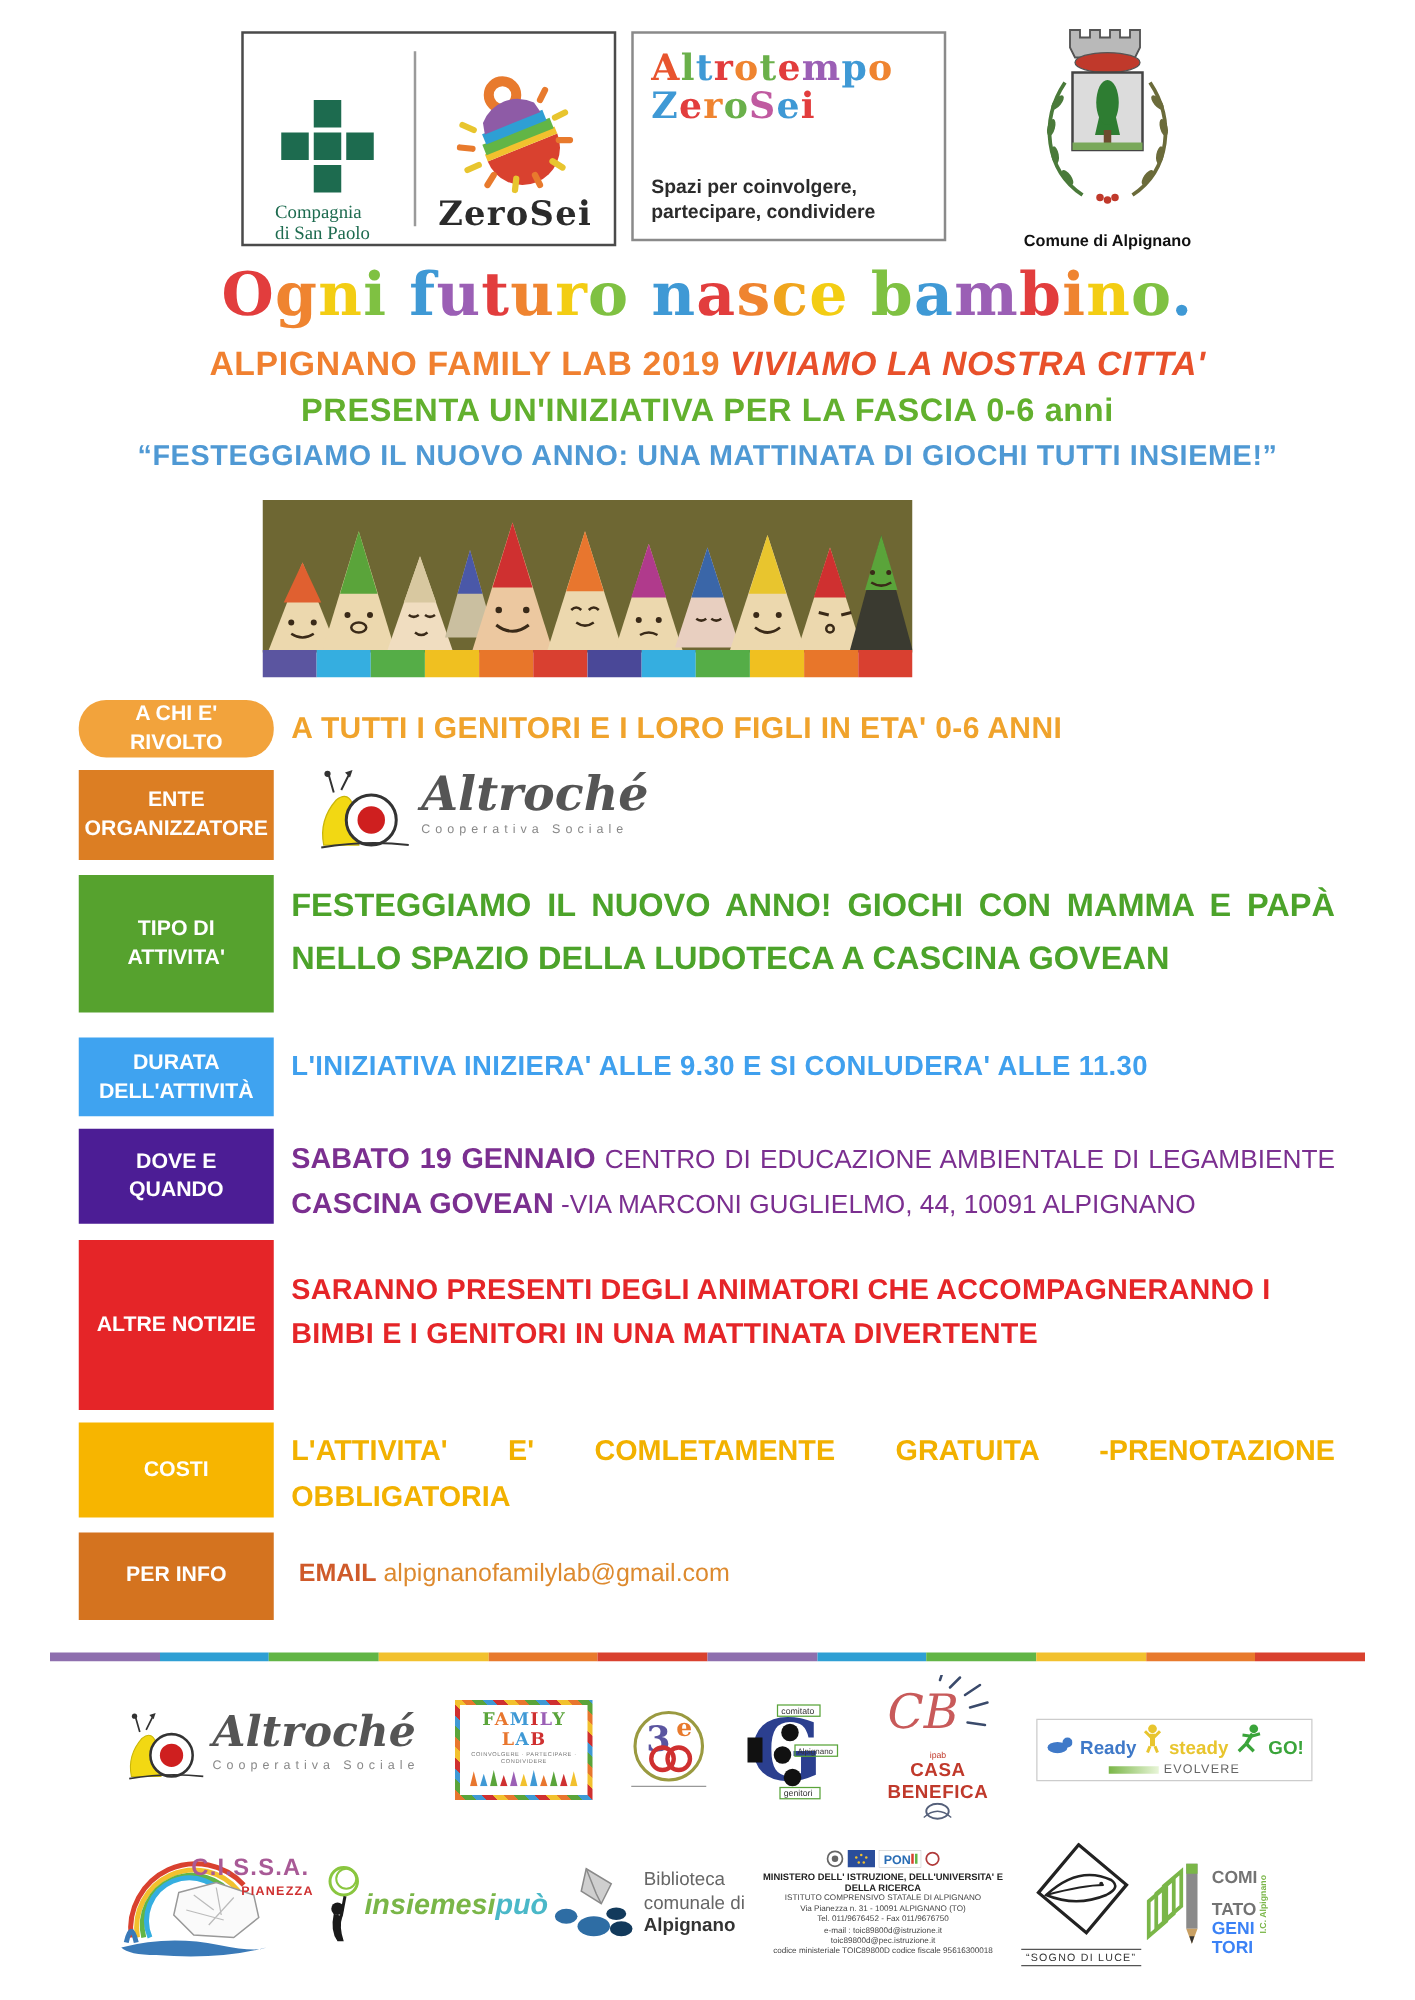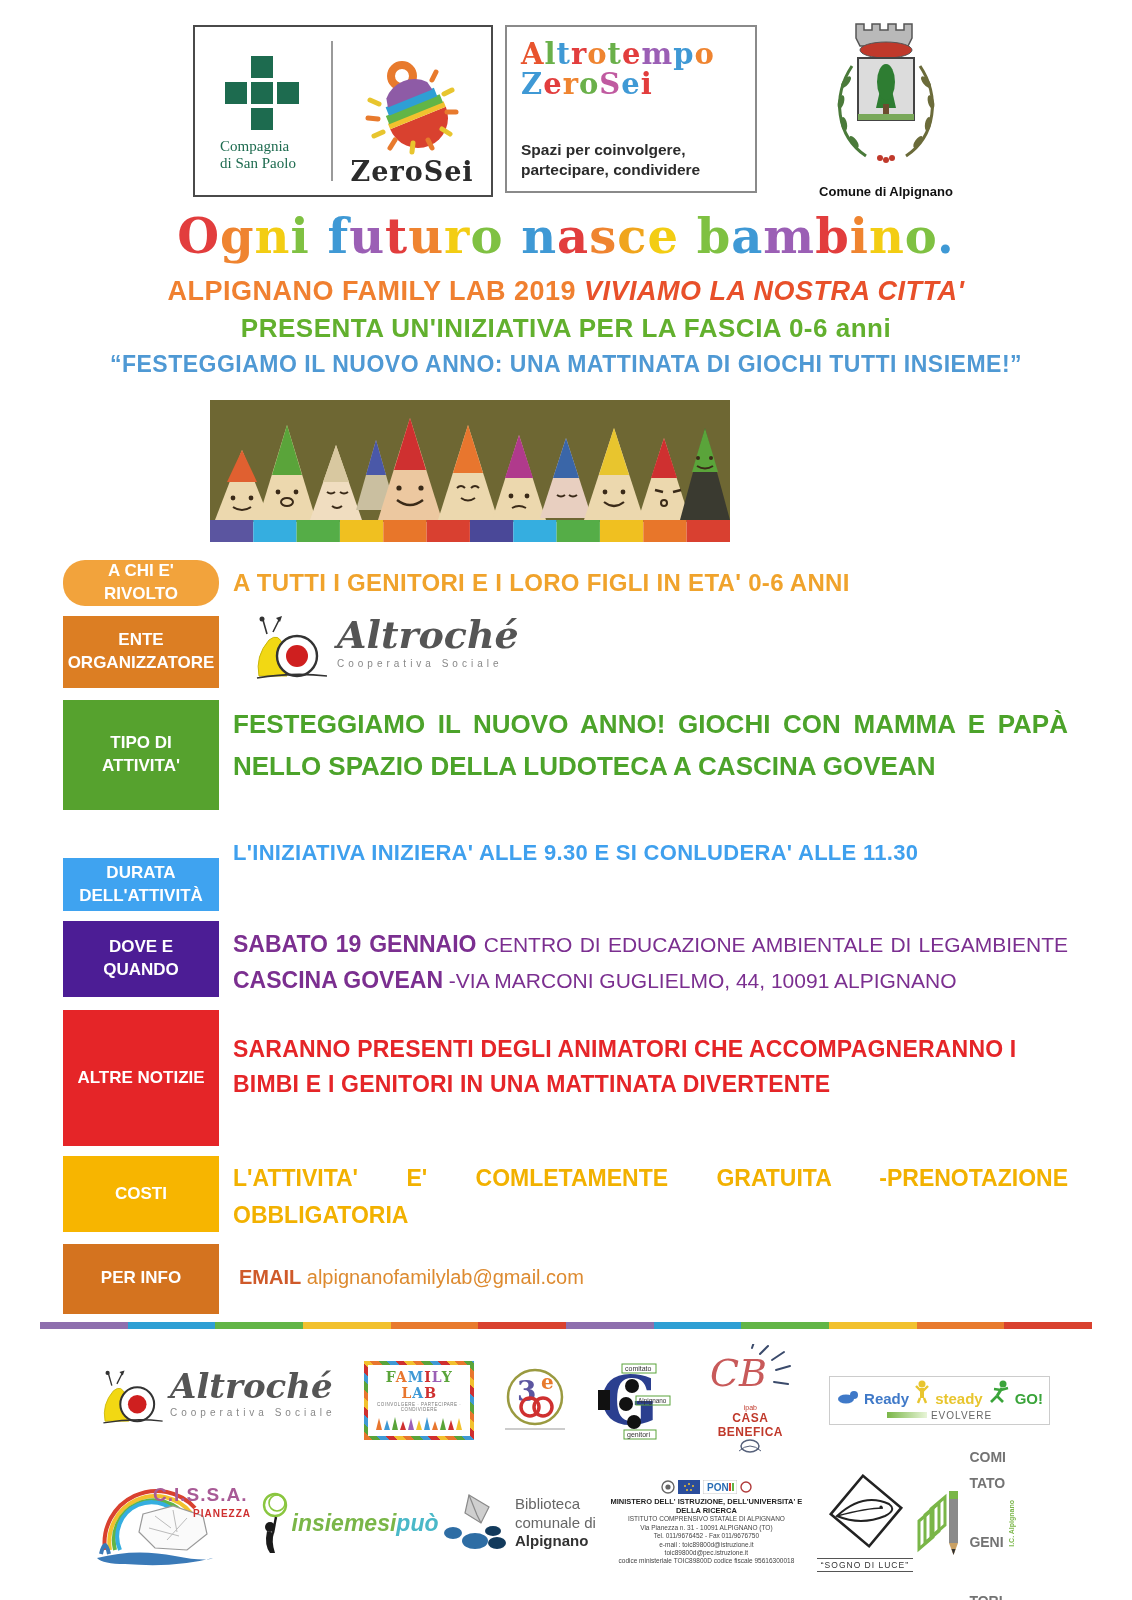--- a/index.html
+++ b/index.html
@@ -2,21 +2,21 @@
 <html><head>
 <meta charset="utf-8">
 <style>
   html,body{margin:0;padding:0;background:#888;}
   .page{position:relative;width:1132px;height:1600px;background:#ffffff;margin:0 auto;
         font-family:"Liberation Sans",sans-serif;overflow:hidden;}
 
   
   .logo-box1{position:absolute;left:193px;top:25px;width:296px;height:168px;border:2px solid #4a4a4a;
              display:flex;align-items:stretch;background:#fff;}
-  .csp{width:46%;display:flex;flex-direction:column;align-items:center;justify-content:flex-end;padding:10px 0 24px;}
+  .csp{width:46%;display:flex;flex-direction:column;align-items:center;justify-content:flex-end;padding:10px 0 0;}
   .csp-name{font-family:"Liberation Serif",serif;color:#1d6b4f;font-size:15px;line-height:1.1;text-align:left;width:86px;}
   .vdiv{width:2px;background:#9a9a9a;margin:14px 0;}
   .zsei{flex:1;display:flex;flex-direction:column;align-items:center;justify-content:flex-end;padding-bottom:8px;}
   .zsei-name{font-family:"DejaVu Serif",serif;font-weight:bold;color:#2b2b2b;font-size:27px;letter-spacing:1px;}
   .logo-box2{position:absolute;left:505px;top:25px;width:252px;height:168px;border:2px solid #8a8a8a;background:#fff;
              padding:12px 14px;box-sizing:border-box;display:flex;flex-direction:column;justify-content:space-between;}
   .at-line{font-family:"DejaVu Serif",serif;font-weight:bold;font-size:29px;letter-spacing:1px;line-height:1.05;}
   .at-tag{font-weight:bold;color:#2b2b2b;font-size:15.5px;line-height:1.25;}
   .crest-wrap{position:absolute;left:813px;top:16px;width:146px;text-align:center;}
   .crest-cap{font-weight:bold;color:#111;font-size:13px;margin-top:2px;}
@@ -35,21 +35,21 @@
 
   
   .rows{position:absolute;left:63px;top:560px;width:1005px;}
   .row{display:flex;gap:14px;}
   .row-label{width:156px;flex-shrink:0;color:#fff;font-weight:bold;font-size:17px;line-height:1.35;
              display:flex;align-items:center;justify-content:center;text-align:center;white-space:pre-line;}
   .row-content{flex:1;}
   .r1 .row-label{height:46px;background:#f2a33c;border-radius:22px;} .r1{margin-bottom:10px;}
   .r2 .row-label{height:72px;background:#dc7e23;} .r2{margin-bottom:12px;}
   .r3 .row-label{height:110px;background:#56a22e;} .r3{margin-bottom:20px;}
-  .r4 .row-label{height:53px;background:#3fa3f0;margin-top:28px;} .r4{margin-bottom:10px;}
+  .r4 .row-label{height:63px;background:#3fa3f0;} .r4{margin-bottom:10px;}
   .r5 .row-label{height:76px;background:#4c1d95;} .r5{margin-bottom:12px;}
   .r6 .row-label{height:136px;background:#e52528;} .r6{margin-bottom:10px;}
   .r7 .row-label{height:76px;background:#f7b500;} .r7{margin-bottom:10px;}
   .r8 .row-label{height:70px;background:#d4731f;}
   .c1{align-self:center;font-weight:bold;font-size:24px;color:#f0a32c;letter-spacing:0.3px;}
   .c2{display:flex;align-items:flex-start;gap:6px;padding-left:20px;}
   .alt-script{font-family:"DejaVu Serif",serif;font-style:italic;font-weight:bold;color:#555;font-size:38px;line-height:1;}
   .alt-sub{font-size:10px;color:#888;letter-spacing:4px;margin-top:4px;}
   .c3{font-weight:bold;font-size:26px;color:#4ca32a;text-align:justify;line-height:1.6;padding-top:4px;}
   .c4{font-weight:bold;font-size:22px;color:#3fa0ee;padding-top:10px;letter-spacing:0.3px;}
@@ -86,29 +86,29 @@
   .biblio-txt{font-size:15px;color:#666;line-height:1.25;}
   .biblio-txt .bold{font-weight:bold;color:#333;}
   .ministero{width:216px;text-align:center;}
   .min-logos{display:flex;align-items:center;justify-content:center;gap:3px;margin-bottom:3px;}
   .min-l0{font-size:7.5px;font-weight:bold;color:#222;}
   .min-l{font-size:6.5px;color:#444;line-height:1.3;}
   .sogno{text-align:center;width:96px;}
   .sogno-txt{font-size:8.5px;color:#333;letter-spacing:1px;border-top:1px solid #555;border-bottom:1px solid #555;padding:1px 0;margin-top:2px;}
   .comitato{display:flex;align-items:center;gap:2px;}
   .com-txt{font-weight:bold;font-size:14px;line-height:1.05;}
-  .com-gray{color:#737373;margin-top:12px;} .com-green{color:#737373;margin-top:44px;}
+  .com-gray{color:#737373;margin-top:12px;} .com-green{color:#3b82f6;}
   .com-side{font-size:7px;color:#7ab648;writing-mode:vertical-rl;transform:rotate(180deg);font-weight:bold;}
   .cissa{position:relative;width:160px;height:95px;}
   .cissa-name{position:absolute;left:58px;top:8px;font-weight:bold;font-size:19px;color:#a85a96;letter-spacing:1px;}
   .cissa-sub{position:absolute;left:98px;top:32px;font-weight:bold;font-size:10px;color:#cf3030;letter-spacing:1px;}
   .g-logo{position:relative;width:76px;height:80px;}
   .cb{width:100px;text-align:center;}
   .cb-l1{font-size:7px;color:#c0392b;margin-top:-2px;}
-  .cb-l2{font-size:12px;font-weight:bold;color:#c0392b;letter-spacing:0.5px;}
+  .cb-l2{font-size:15px;font-weight:bold;color:#c0392b;letter-spacing:0.5px;}
 </style>
 </head>
 <body>
 
 <div class="page">
 
   <div class="logo-box1">
     <div class="csp">
       <svg width="84" height="82" viewBox="0 0 84 82">
         <g fill="#1d6b4f">

